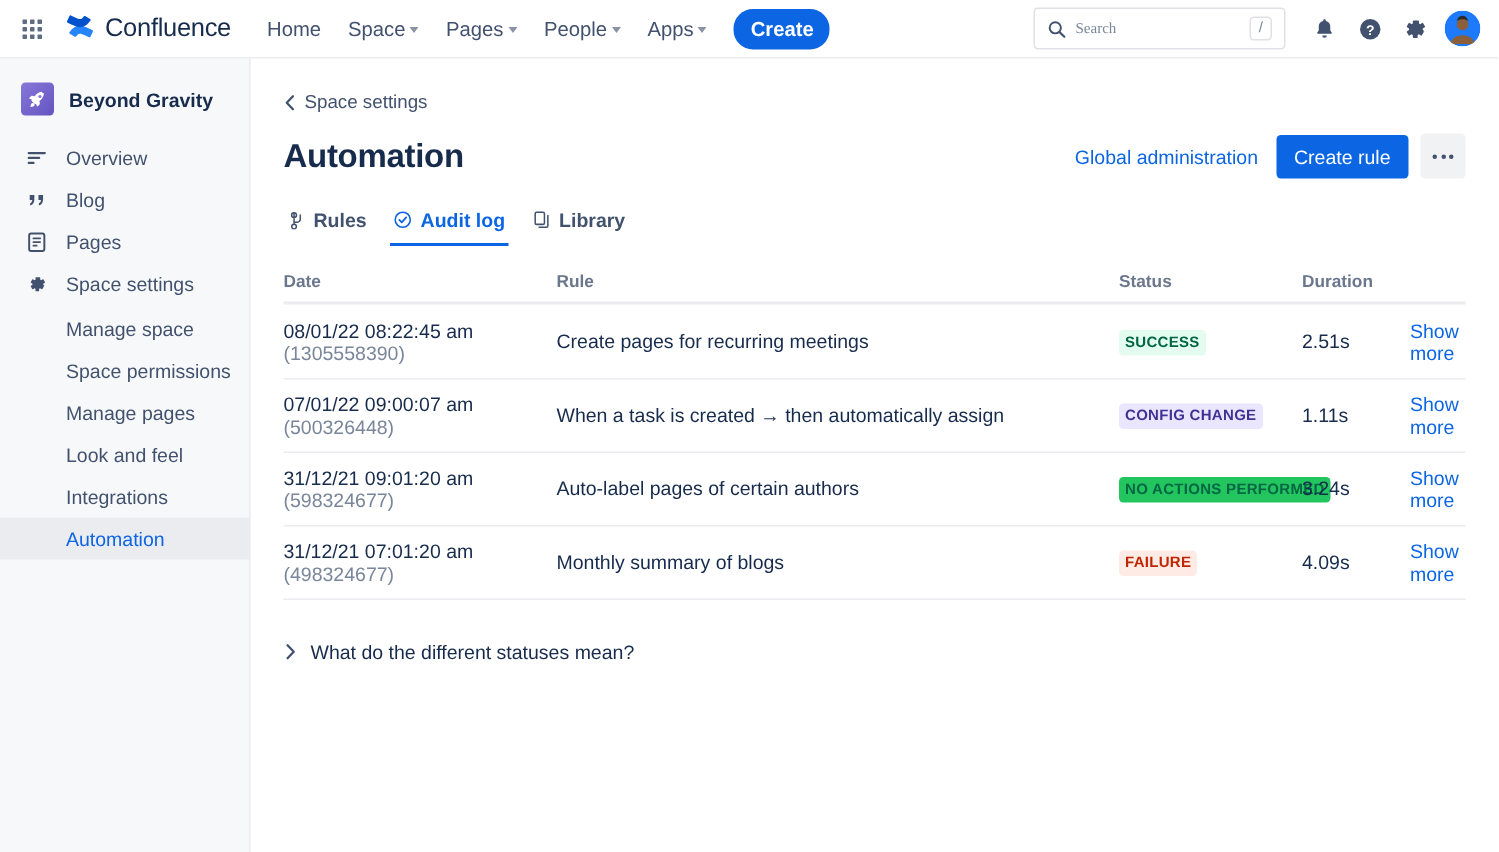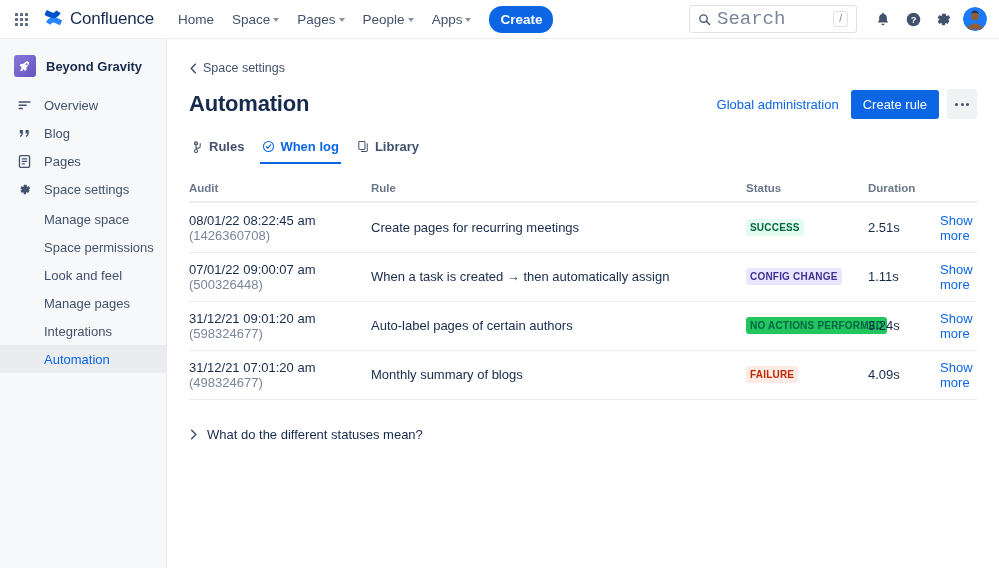--- a/index.html
+++ b/index.html
@@ -78,22 +78,22 @@
     width: 168px; height: 28px;
     border: 1px solid #DFE1E6; border-radius: 3px;
     background: #fff;
     display: flex; align-items: center;
     padding: 0 8px; gap: 6px;
     margin-right: 10px;
     cursor: text;
   }
   .searchbox input {
     border: none; outline: none; flex: 1;
-    font-size: 19px; color: #ec4899;
-    font-family: Liberation Mono, monospace; background: transparent;
+    font-size: 10px; color: #ec4899;
+    font-family: Liberation Serif, serif; background: transparent;
     min-width: 0;
   }
   .searchbox input::placeholder { color: #7A869A; }
   .slash-key {
     border: 1px solid #DFE1E6; border-radius: 3px;
     font-size: 10px; color: #7A869A;
     padding: 0px 5px; line-height: 14px;
   }
   .icon-btn {
     width: 28px; height: 28px; border-radius: 50%;
@@ -431,24 +431,24 @@
 
     <div class="side-gap"></div>
 
     <div class="side-sub">
       <span>Manage space</span>
     </div>
     <div class="side-sub">
       <span>Space permissions</span>
     </div>
     <div class="side-sub">
+      <span>Manage pages</span>
+    </div>
+    <div class="side-sub">
       <span>Look and feel</span>
-    </div>
-    <div class="side-sub">
-      <span>Manage pages</span>
     </div>
     <div class="side-sub">
       <span>Integrations</span>
     </div>
     <div class="side-sub active">
       <span>Automation</span>
     </div>
   </div>
 
   <div class="main">
@@ -478,46 +478,46 @@
         <svg width="13" height="13" viewBox="0 0 16 16">
           <path d="M6.2 2.2a2 2 0 11-2 2 2 2 0 012-2zm0 0v9.5m0 0a1.9 1.9 0 101.9 1.9 1.9 1.9 0 00-1.9-1.9zM11.3 4.2v3.4a2.4 2.4 0 01-2.4 2.4H6.2" fill="none" stroke="#42526E" stroke-width="1.25" stroke-linecap="round"></path>
         </svg>
         <span>Rules</span>
       </div>
       <div class="tab active">
         <svg width="13" height="13" viewBox="0 0 16 16">
           <circle cx="8" cy="8" r="6.2" fill="none" stroke="#0C66E4" stroke-width="1.3"></circle>
           <path d="M5.2 8.1l2 2 3.6-4" fill="none" stroke="#0C66E4" stroke-width="1.5" stroke-linecap="round" stroke-linejoin="round"></path>
         </svg>
-        <span>When log</span>
+        <span>Audit log</span>
       </div>
       <div class="tab">
         <svg width="13" height="13" viewBox="0 0 16 16">
           <rect x="2.2" y="1.8" width="7.6" height="10" rx="1.2" fill="none" stroke="#42526E" stroke-width="1.25"></rect>
           <path d="M5.4 14.2h6a1.2 1.2 0 001.2-1.2V4.6" fill="none" stroke="#42526E" stroke-width="1.25" stroke-linecap="round"></path>
         </svg>
         <span>Library</span>
       </div>
     </div>
 
     <div class="table">
 
       <div class="thead">
-        <div class="th c-date">Audit</div>
+        <div class="th c-date">Date</div>
         <div class="th c-rule">Rule</div>
         <div class="th c-status">Status</div>
         <div class="th c-dur">Duration</div>
         <div class="th c-act"></div>
       </div>
 
       <div style="height:11px"></div>
       <div class="trow">
         <div class="c-date">
           <span>08/01/22 08:22:45 am</span>
-          <span class="date-id">(1426360708)</span>
+          <span class="date-id">(1305558390)</span>
         </div>
         <div class="c-rule rule-name">Create pages for recurring meetings</div>
         <div class="c-status">
           <span class="lozenge lz-success">SUCCESS</span>
         </div>
         <div class="c-dur dur">2.51s</div>
         <div class="c-act">
           <span class="showmore">Show more</span>
         </div>
       </div>

